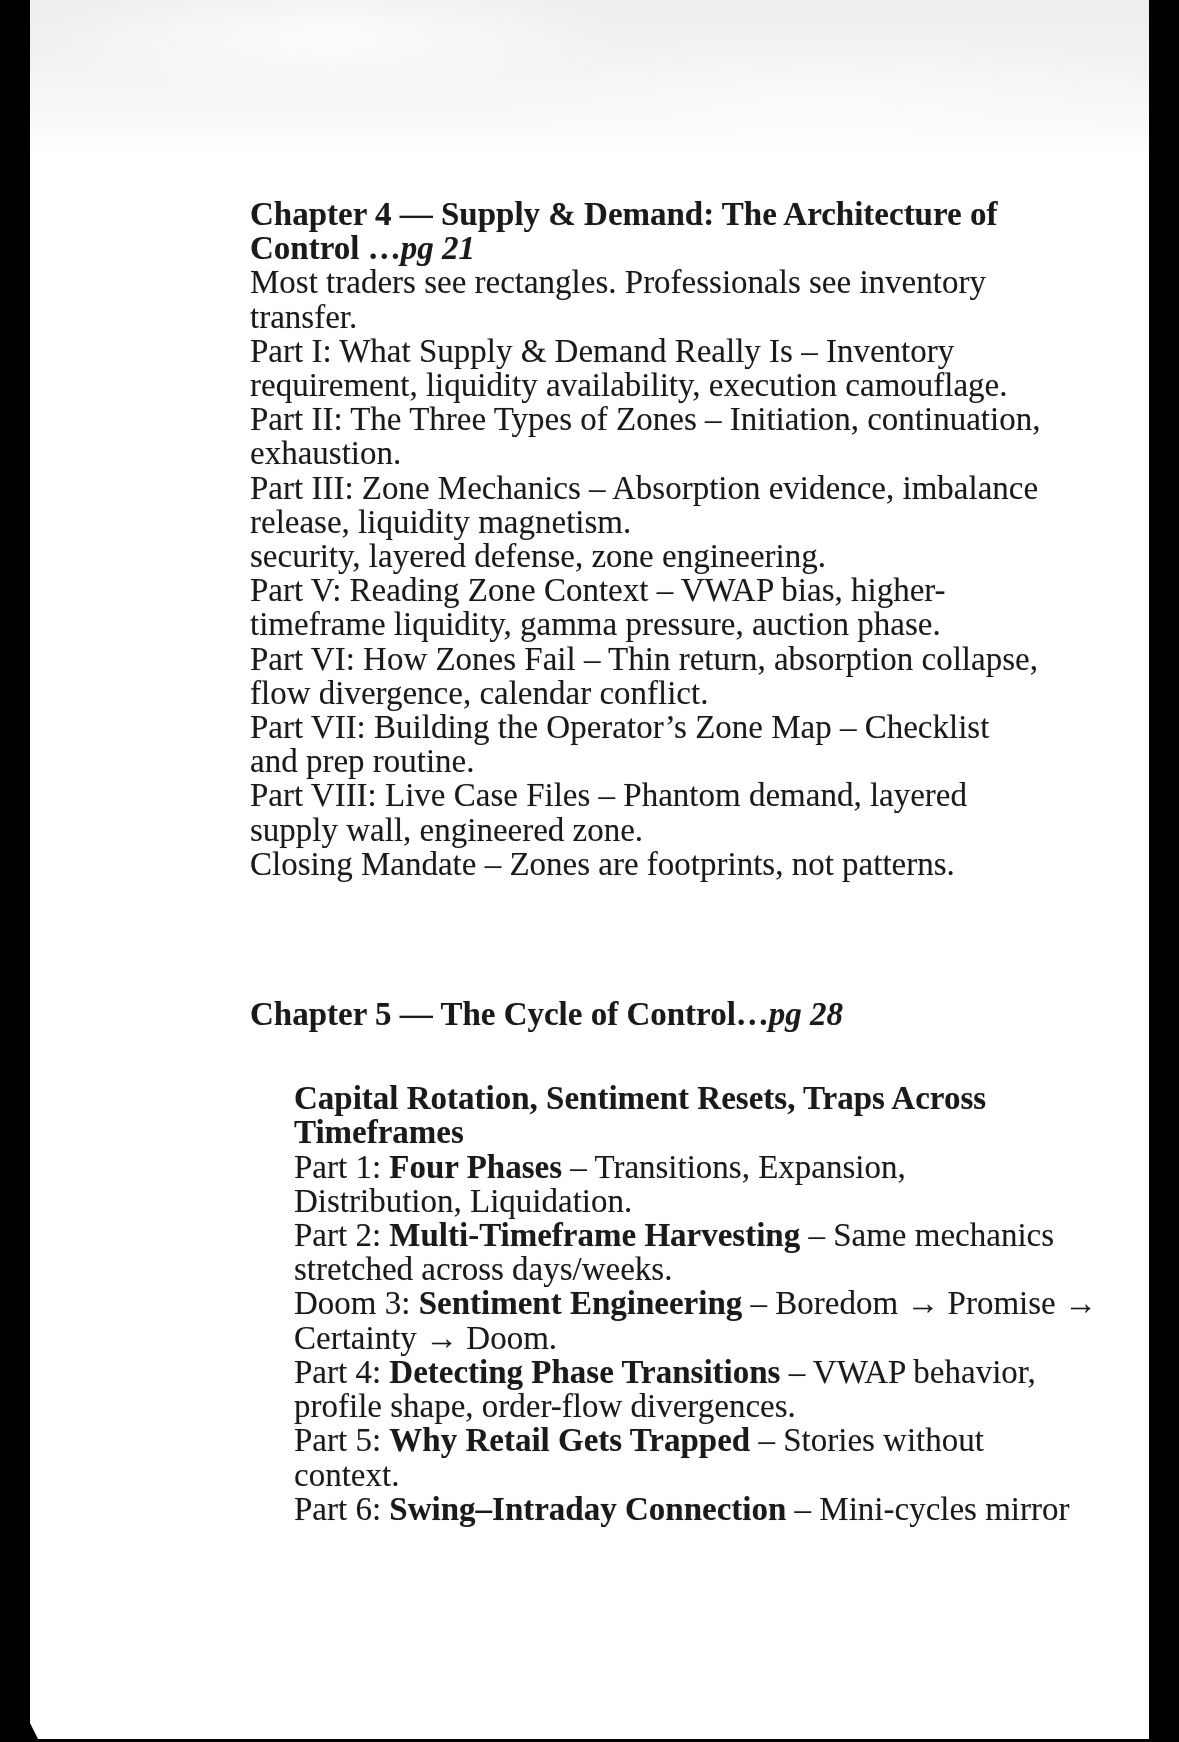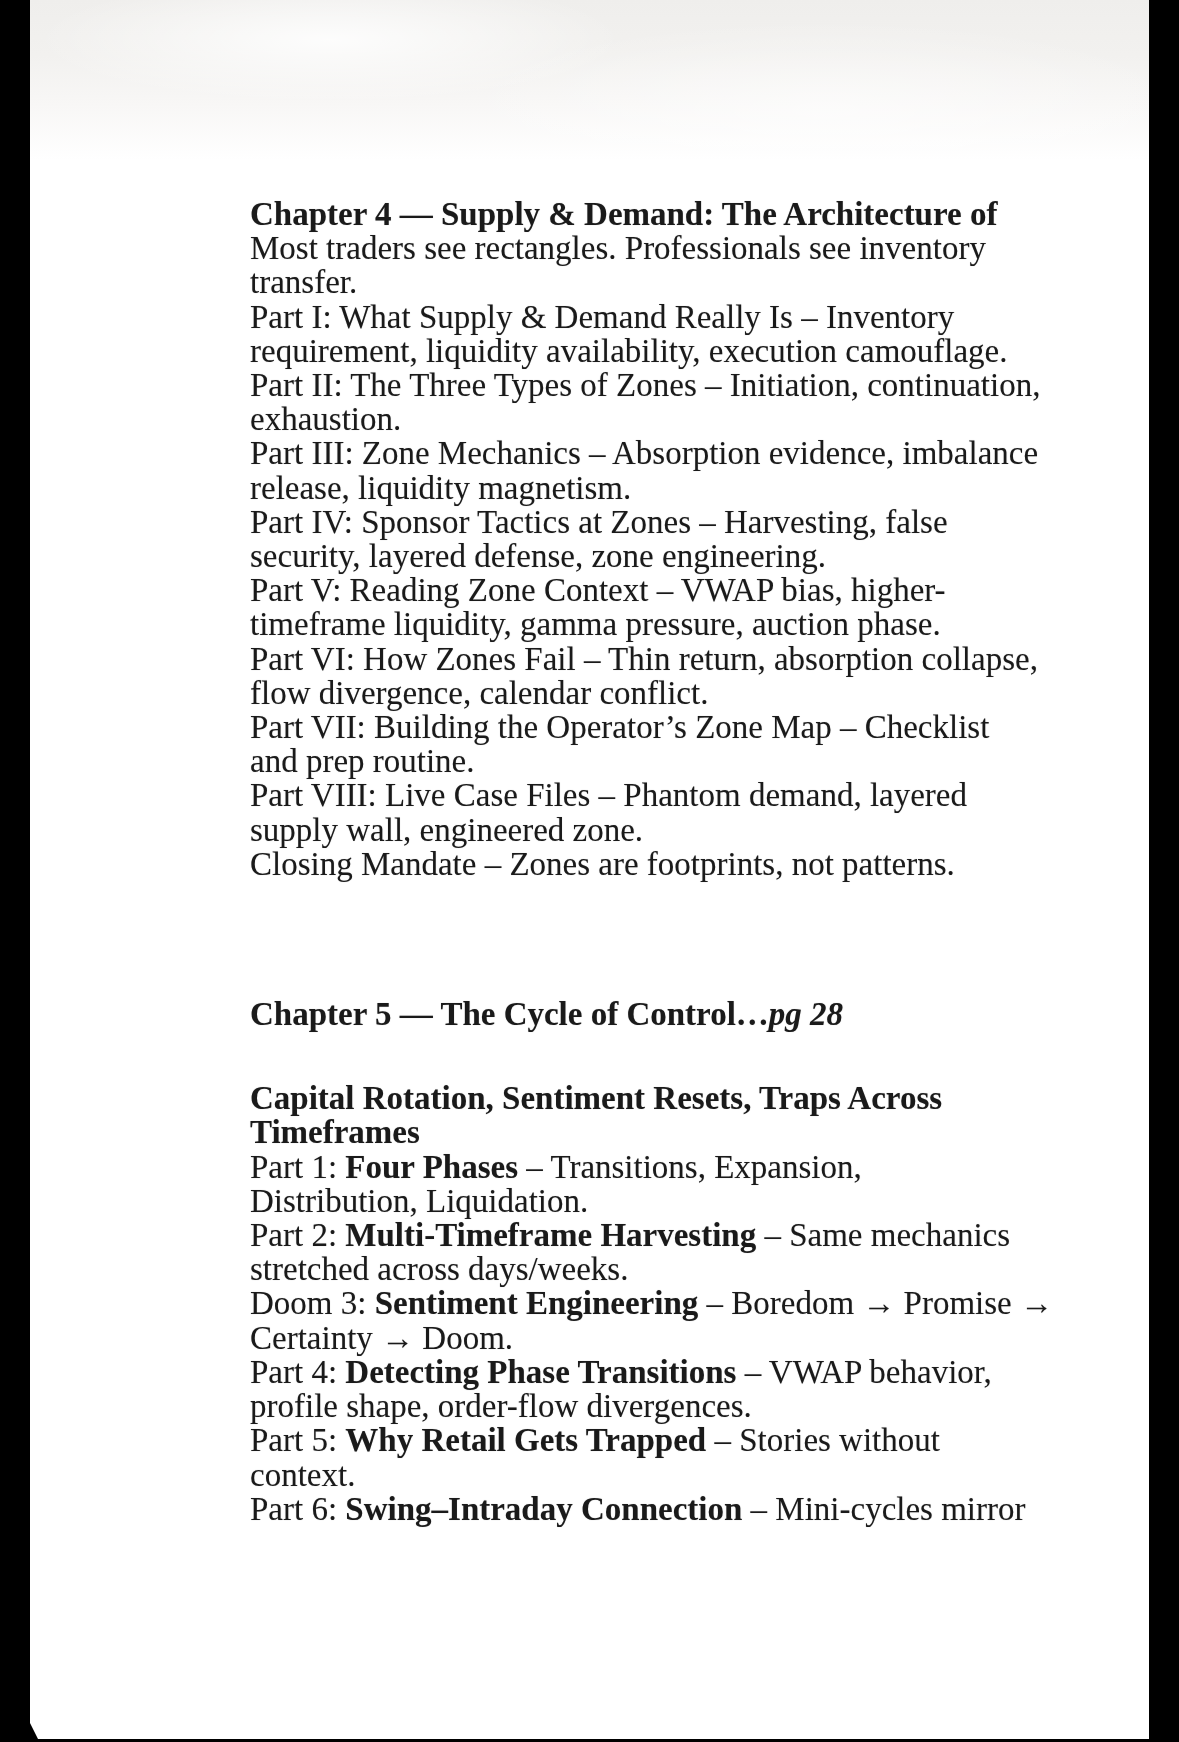--- a/index.html
+++ b/index.html
@@ -40,39 +40,39 @@
     width: 890px;
     font-size: 33px;
     line-height: 34.2px;
     color: #1a1a1a;
     text-shadow: 0 0 1px rgba(26,26,26,0.28);
   }
   .line { white-space: nowrap; }
   .b { font-weight: bold; }
   .i { font-style: italic; }
   .toc-block[data-name="chapter-5-heading"] { margin-top: 116px; }
-  .toc-block[data-name="chapter-5-body"]    { margin-top: 50px; }
+  .toc-block[data-name="chapter-5-body"]    { margin-top: 50px; margin-left: 44px; }
 </style>
 </head>
 <body>
 
 <div class="screen" data-name="photo-of-book-page">
   <div class="page" data-name="book-page">
     <div class="toc" id="toc" data-name="table-of-contents" style="color: rgb(26, 26, 26);">
         <div class="toc-block" data-name="chapter-4-section">
           <div class="line" data-name="text-line"><span class="b" data-name="emphasis-text">Chapter 4 — Supply &amp; Demand: The Architecture of</span></div>
+          <div class="line" data-name="text-line"><span class="b" data-name="emphasis-text">Control </span><span class="b" data-name="emphasis-text">…</span><span class="b i" data-name="emphasis-text">pg 21</span></div>
           <div class="line" data-name="text-line"><span data-name="text-segment">Most traders see rectangles. Professionals see inventory</span></div>
           <div class="line" data-name="text-line"><span data-name="text-segment">transfer.</span></div>
           <div class="line" data-name="text-line"><span data-name="text-segment">Part I: What Supply &amp; Demand Really Is – Inventory</span></div>
           <div class="line" data-name="text-line"><span data-name="text-segment">requirement, liquidity availability, execution camouflage.</span></div>
           <div class="line" data-name="text-line"><span data-name="text-segment">Part II: The Three Types of Zones – Initiation, continuation,</span></div>
           <div class="line" data-name="text-line"><span data-name="text-segment">exhaustion.</span></div>
           <div class="line" data-name="text-line"><span data-name="text-segment">Part III: Zone Mechanics – Absorption evidence, imbalance</span></div>
           <div class="line" data-name="text-line"><span data-name="text-segment">release, liquidity magnetism.</span></div>
-          <div class="line" data-name="text-line"><span data-name="text-segment">Part IV: Sponsor Tactics at Zones – Harvesting, false</span></div>
           <div class="line" data-name="text-line"><span data-name="text-segment">security, layered defense, zone engineering.</span></div>
           <div class="line" data-name="text-line"><span data-name="text-segment">Part V: Reading Zone Context – VWAP bias, higher-</span></div>
           <div class="line" data-name="text-line"><span data-name="text-segment">timeframe liquidity, gamma pressure, auction phase.</span></div>
           <div class="line" data-name="text-line"><span data-name="text-segment">Part VI: How Zones Fail – Thin return, absorption collapse,</span></div>
           <div class="line" data-name="text-line"><span data-name="text-segment">flow divergence, calendar conflict.</span></div>
           <div class="line" data-name="text-line"><span data-name="text-segment">Part VII: Building the Operator’s Zone Map – Checklist</span></div>
           <div class="line" data-name="text-line"><span data-name="text-segment">and prep routine.</span></div>
           <div class="line" data-name="text-line"><span data-name="text-segment">Part VIII: Live Case Files – Phantom demand, layered</span></div>
           <div class="line" data-name="text-line"><span data-name="text-segment">supply wall, engineered zone.</span></div>
           <div class="line" data-name="text-line"><span data-name="text-segment">Closing Mandate – Zones are footprints, not patterns.</span></div>

